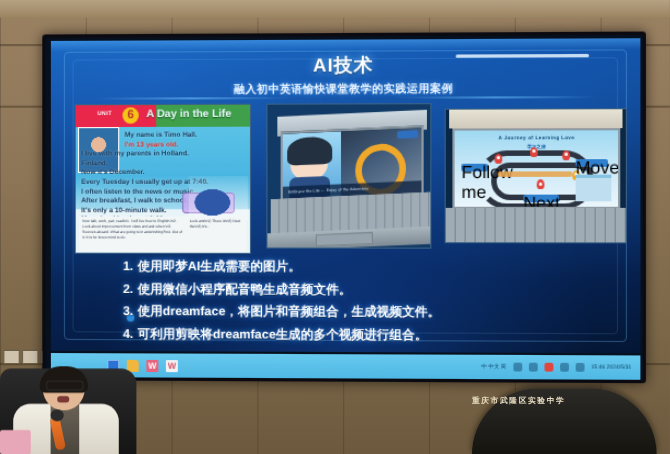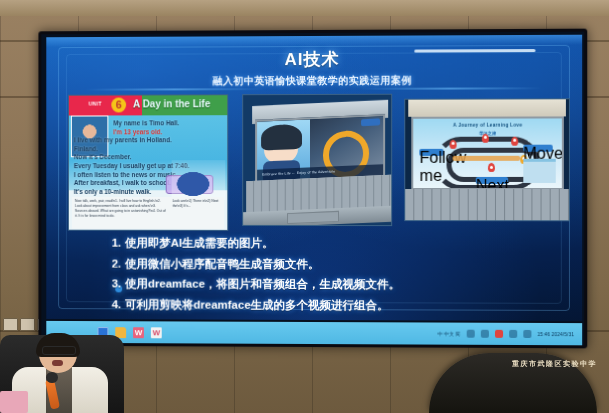--- a/index.html
+++ b/index.html
@@ -184,21 +184,21 @@
   .tico.w2{background:#f2f2f2;color:#d64f6b;font-size:8px;text-align:center;line-height:11px;font-weight:bold}
   .tb-right{margin-left:auto;display:flex;align-items:center;gap:6px;padding-right:8px;
             color:#0d3f63;font-size:5px;line-height:6px;text-align:center;}
   .tr-ico{width:8px;height:8px;border-radius:2px;background:rgba(10,60,100,.45)}
   .tr-ico.red{background:#e0453f}
 
   
   .podium{position:absolute;right:12px;bottom:0;width:168px;height:60px;
           background:linear-gradient(180deg,#2c2a26,#15140f);
           border-radius:60px 60px 0 0;box-shadow:0 -2px 6px rgba(0,0,0,.5);}
-  .podium-txt{position:absolute;left:0;right:0;top:6px;text-align:right;
+  .podium-txt{position:absolute;left:0;right:0;top:6px;text-align:left;
               color:#e8dcc0;font-size:7px;font-weight:bold;letter-spacing:1.5px;
               font-family:"Liberation Serif","DejaVu Serif",serif;}
 
   
   .chair{position:absolute;left:0;bottom:0;width:124px;height:78px;
          background:linear-gradient(180deg,#2b2b2b,#151515);border-radius:10px 14px 0 0;}
   .person{position:absolute;left:12px;bottom:0;width:96px;height:72px;}
   .p-body{position:absolute;left:0;bottom:0;width:96px;height:46px;border-radius:16px 16px 0 0;
           background:linear-gradient(180deg,#f2efe6,#d9d4c6);}
   .p-shirt{position:absolute;left:34px;bottom:0;width:26px;height:46px;

